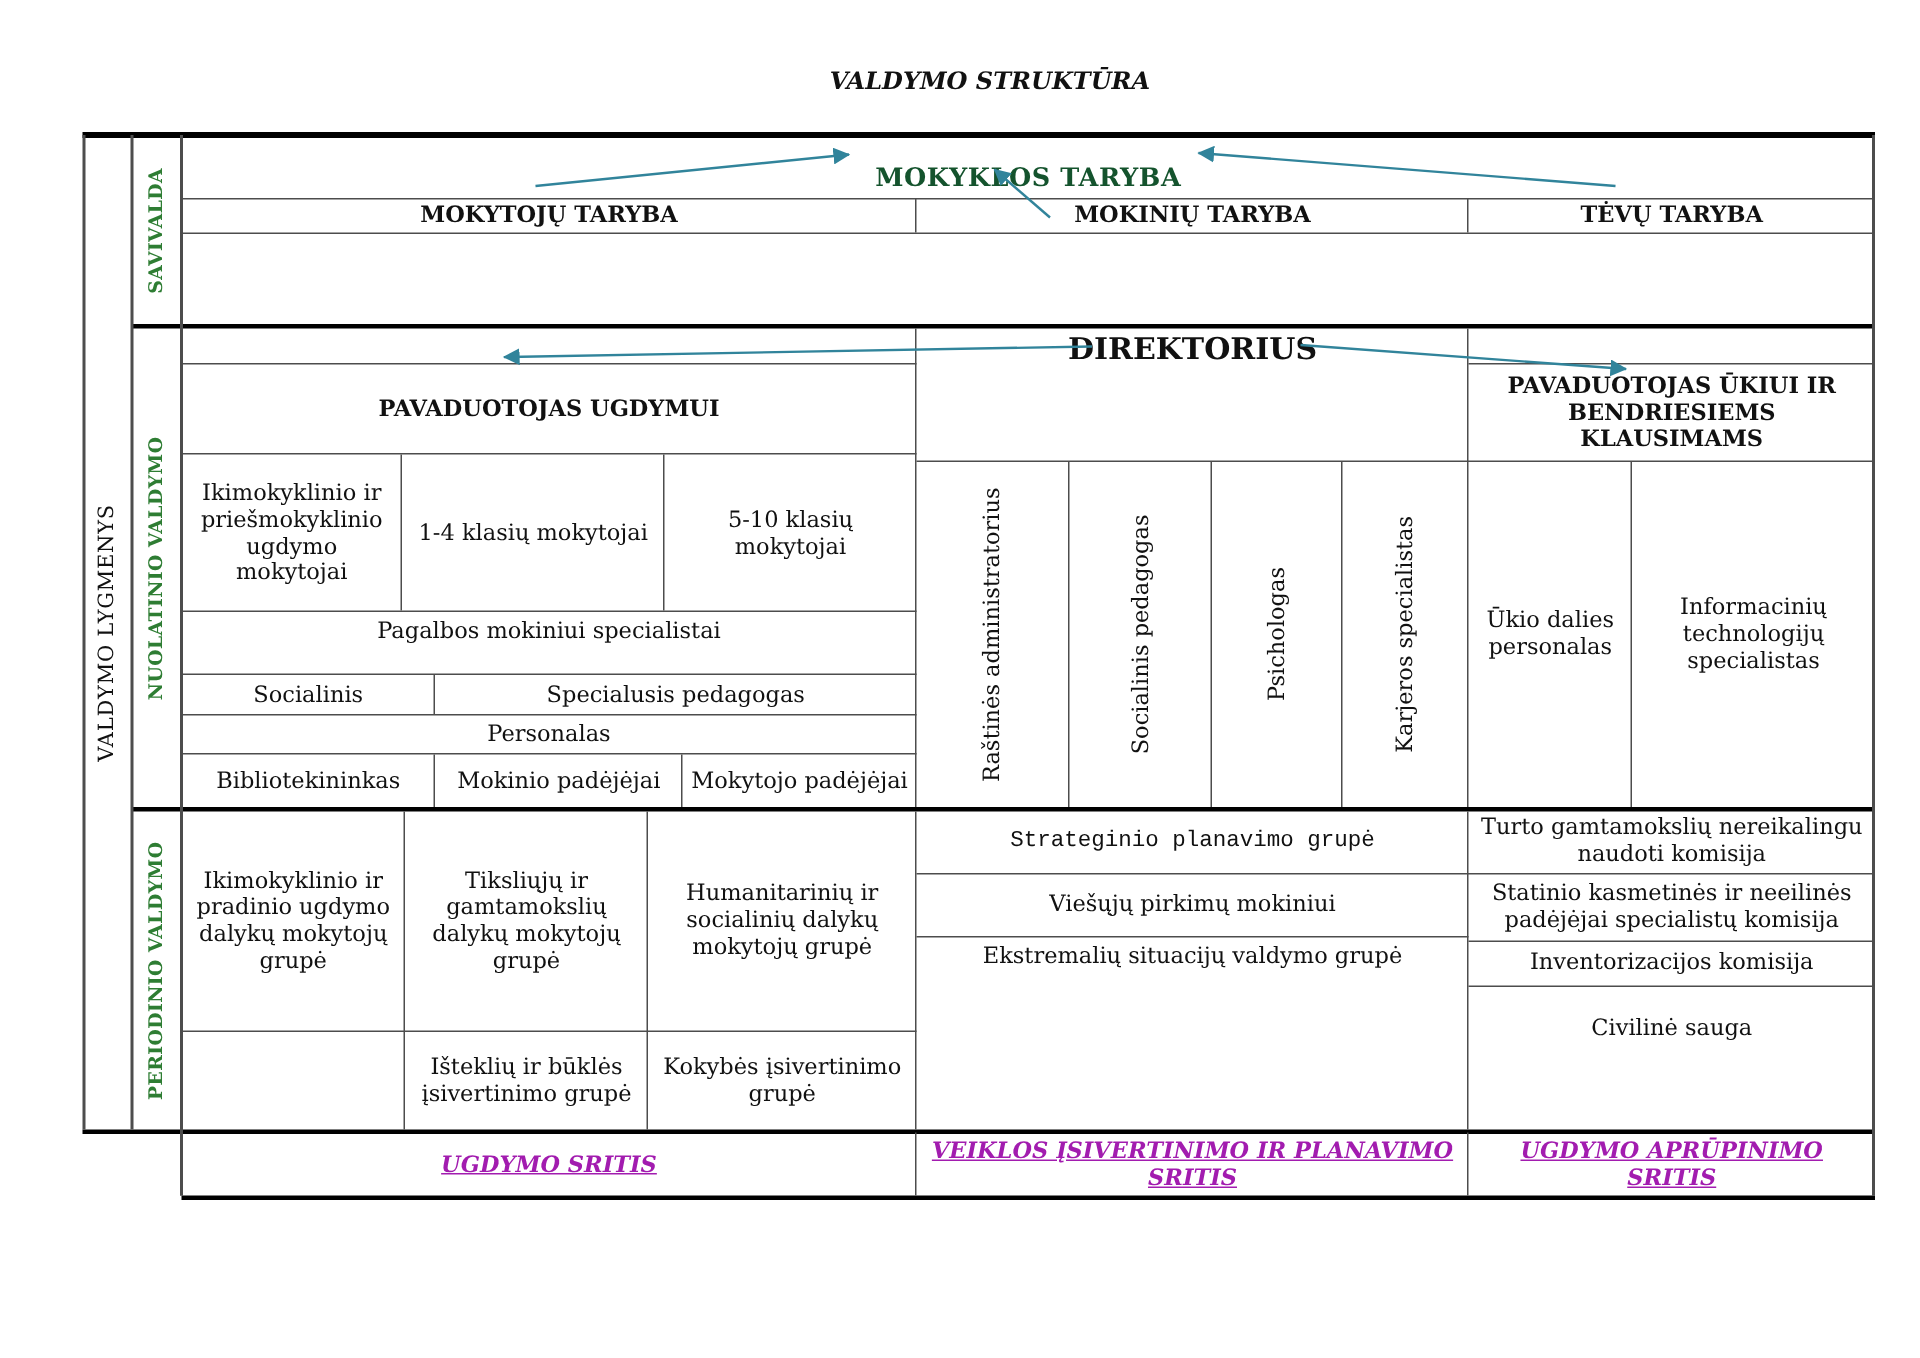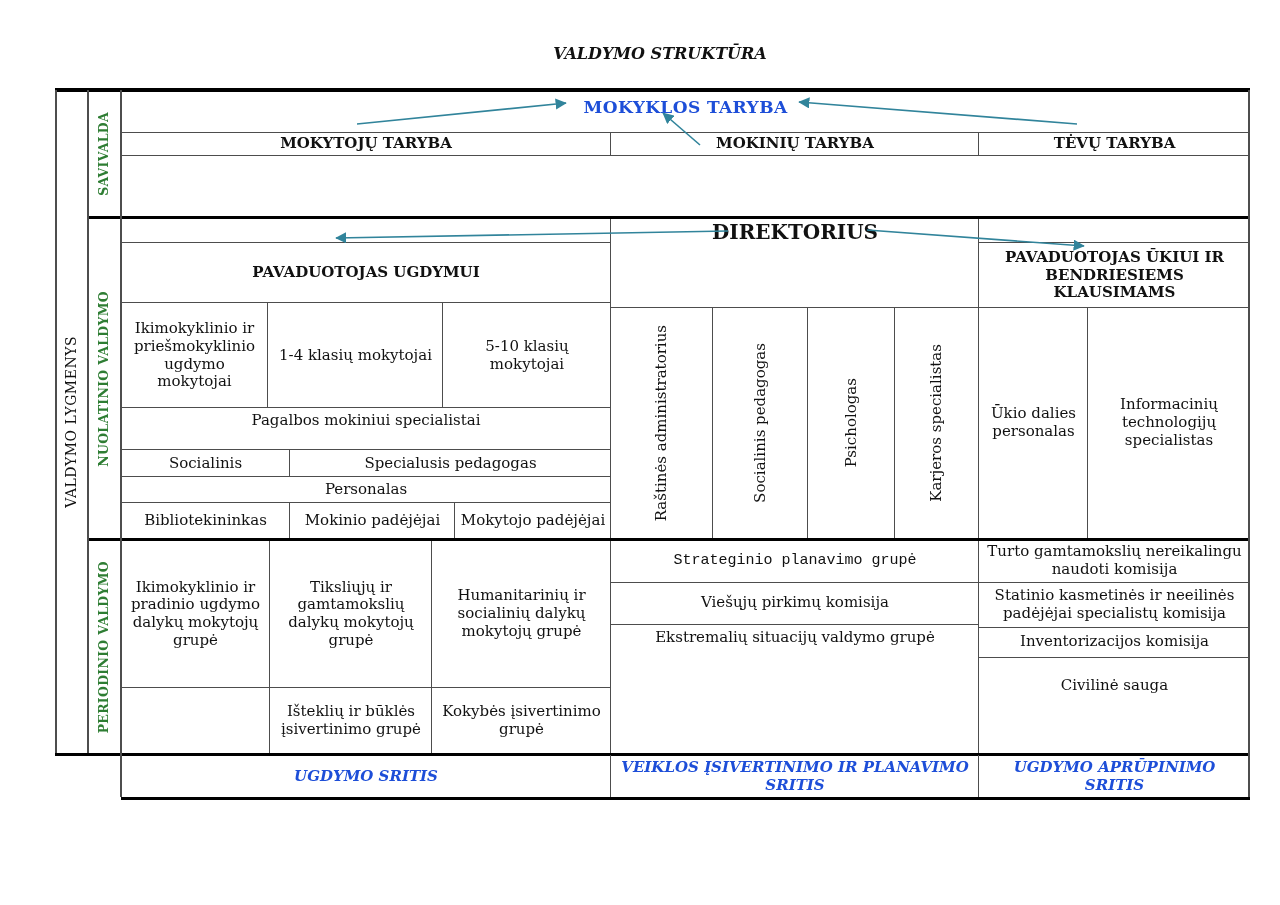--- a/index.html
+++ b/index.html
@@ -6,26 +6,26 @@
   .canvas{
     position:relative;width:1280px;height:905px;background:#ffffff;
     font-family:"DejaVu Serif","Liberation Serif",serif;color:#111;overflow:hidden;
   }
   .cell{
     position:absolute;display:flex;align-items:center;justify-content:center;
     text-align:center;font-size:15px;line-height:1.18;box-sizing:border-box;padding:1px 4px;
   }
   .bold{font-weight:bold;}
   .title{font-style:italic;font-size:16px;font-weight:bold;}
-  .mokyklos{color:#1d4ed8;font-weight:bold;font-size:17px;letter-spacing:.4px;align-items:flex-start;padding-top:5px;}
+  .mokyklos{color:#14532d;font-weight:bold;font-size:17px;letter-spacing:.4px;align-items:flex-start;padding-top:17px;}
   .council{font-weight:bold;font-size:15px;}
   .vtext{writing-mode:vertical-rl;transform:rotate(180deg);white-space:nowrap;}
   .axis-main{font-size:14px;letter-spacing:.5px;color:#111;}
   .axis-green{font-size:12.5px;color:#2e7d33;font-weight:600;letter-spacing:.3px;}
-  .teal-italic{color:#1d4ed8;font-style:italic;font-weight:600;font-size:15px;}
+  .teal-italic{color:#a21caf;font-style:italic;font-weight:600;font-size:15px;text-decoration:underline;}
   .toptext{align-items:flex-start;}
   .line{position:absolute;}
   svg.arrows{position:absolute;left:0;top:0;pointer-events:none;}
 </style>
 </head>
 <body>
 
 <div class="canvas">
 
   <div class="cell title" style="left:420px;top:42px;width:480px;height:24px;">VALDYMO STRUKTŪRA</div>
@@ -128,21 +128,21 @@
   <div class="cell" style="left:979px;top:308px;width:109px;height:230px;">Ūkio dalies personalas</div>
   <div class="cell" style="left:1088px;top:308px;width:162px;height:230px;">Informacinių technologijų specialistas</div>
 
   <div class="cell" style="left:121px;top:540px;width:149px;height:148px;">Ikimokyklinio ir pradinio ugdymo dalykų mokytojų grupė</div>
   <div class="cell" style="left:270px;top:540px;width:162px;height:148px;">Tiksliųjų ir gamtamokslių dalykų mokytojų grupė</div>
   <div class="cell" style="left:432px;top:540px;width:179px;height:148px;">Humanitarinių ir socialinių dalykų mokytojų grupė</div>
   <div class="cell" style="left:270px;top:688px;width:162px;height:65px;">Išteklių ir būklės įsivertinimo grupė</div>
   <div class="cell" style="left:432px;top:688px;width:179px;height:65px;">Kokybės įsivertinimo grupė</div>
 
   <div class="cell" style="left:611px;top:540px;width:368px;height:42px;font-family:Liberation Mono, monospace;">Strateginio planavimo grupė</div>
-  <div class="cell" style="left:611px;top:582px;width:368px;height:42px;">Viešųjų pirkimų komisija</div>
+  <div class="cell" style="left:611px;top:582px;width:368px;height:42px;">Viešųjų pirkimų mokiniui</div>
   <div class="cell toptext" style="left:611px;top:624px;width:368px;height:30px;padding-top:5px;">Ekstremalių situacijų valdymo grupė</div>
 
   <div class="cell" style="left:979px;top:540px;width:271px;height:42px;">Turto gamtamokslių nereikalingu naudoti komisija</div>
   <div class="cell" style="left:979px;top:582px;width:271px;height:45px;">Statinio kasmetinės ir neeilinės padėjėjai specialistų komisija</div>
   <div class="cell" style="left:979px;top:627px;width:271px;height:30px;">Inventorizacijos komisija</div>
   <div class="cell toptext" style="left:979px;top:657px;width:271px;height:28px;padding-top:20px;">Civilinė sauga</div>
 
   <div class="cell teal-italic" style="left:121px;top:755px;width:490px;height:43px;">UGDYMO SRITIS</div>
   <div class="cell teal-italic" style="left:611px;top:755px;width:368px;height:43px;">VEIKLOS ĮSIVERTINIMO IR PLANAVIMO SRITIS</div>
   <div class="cell teal-italic" style="left:979px;top:755px;width:271px;height:43px;">UGDYMO APRŪPINIMO SRITIS</div>

